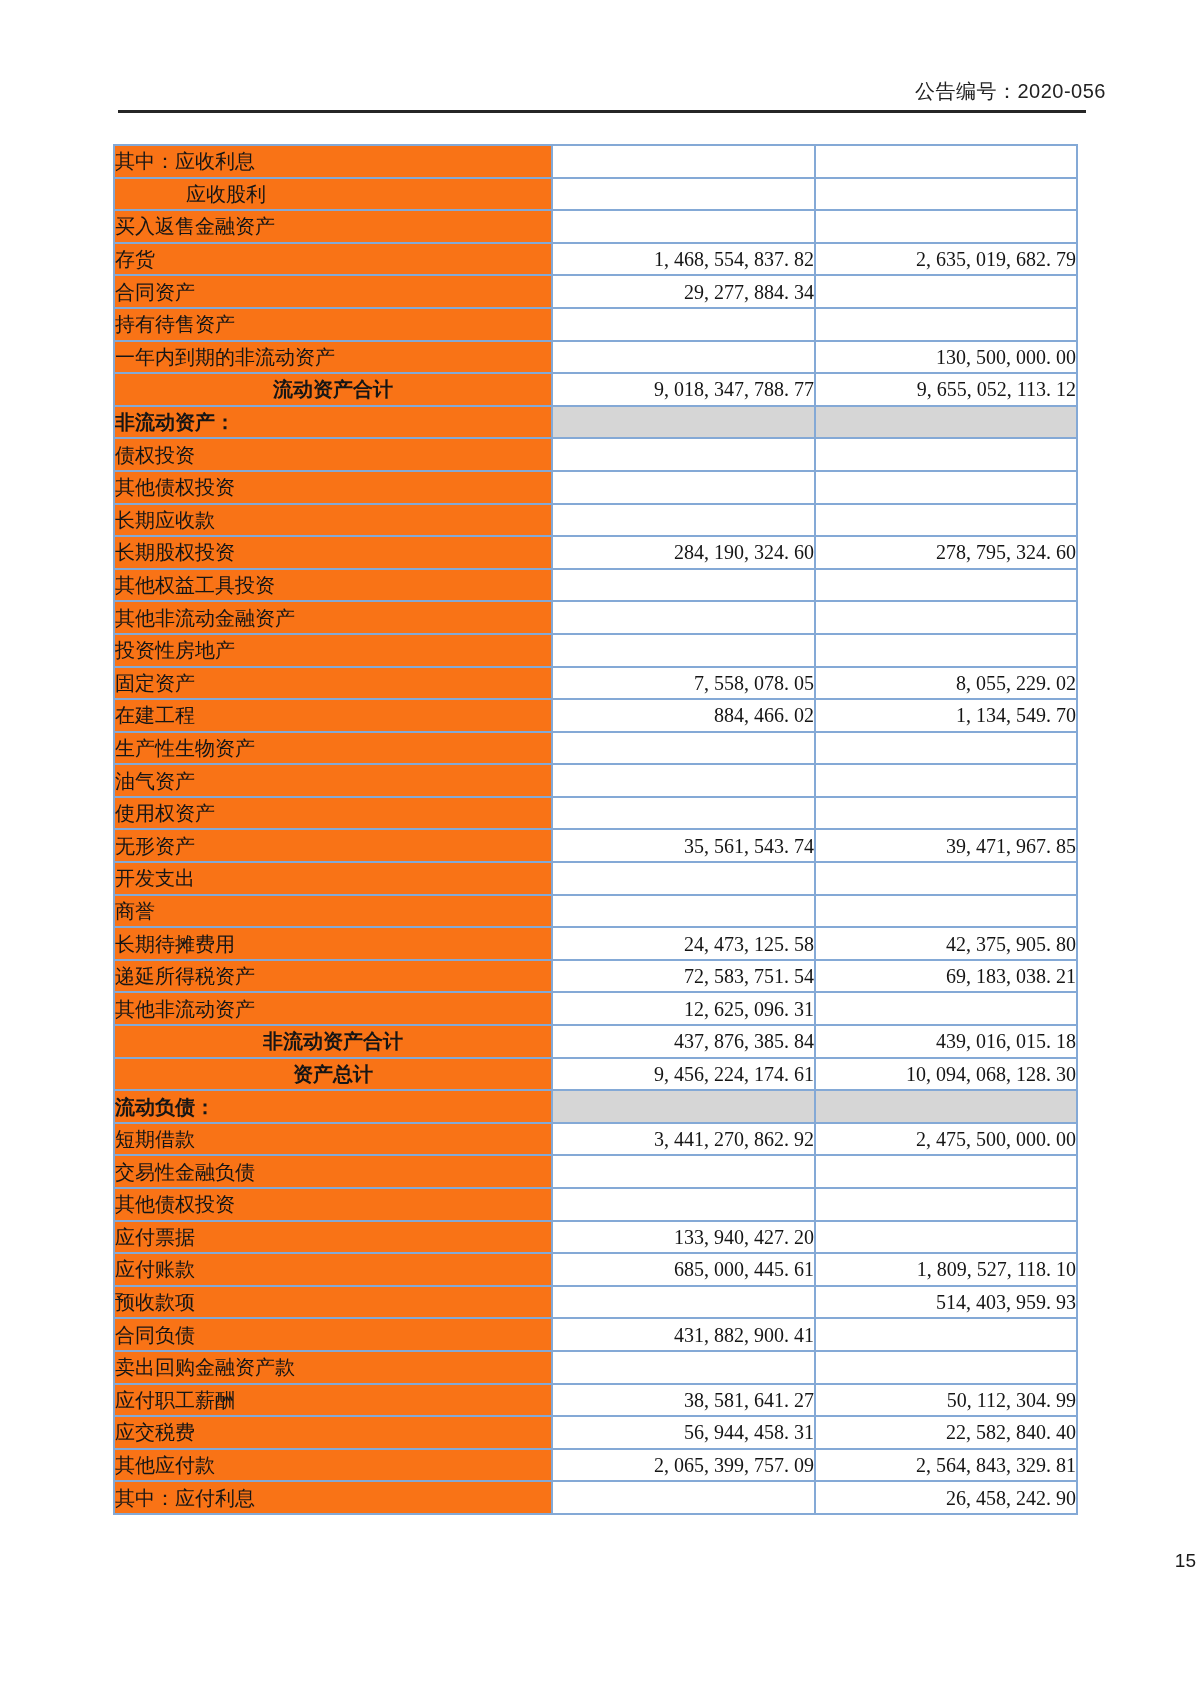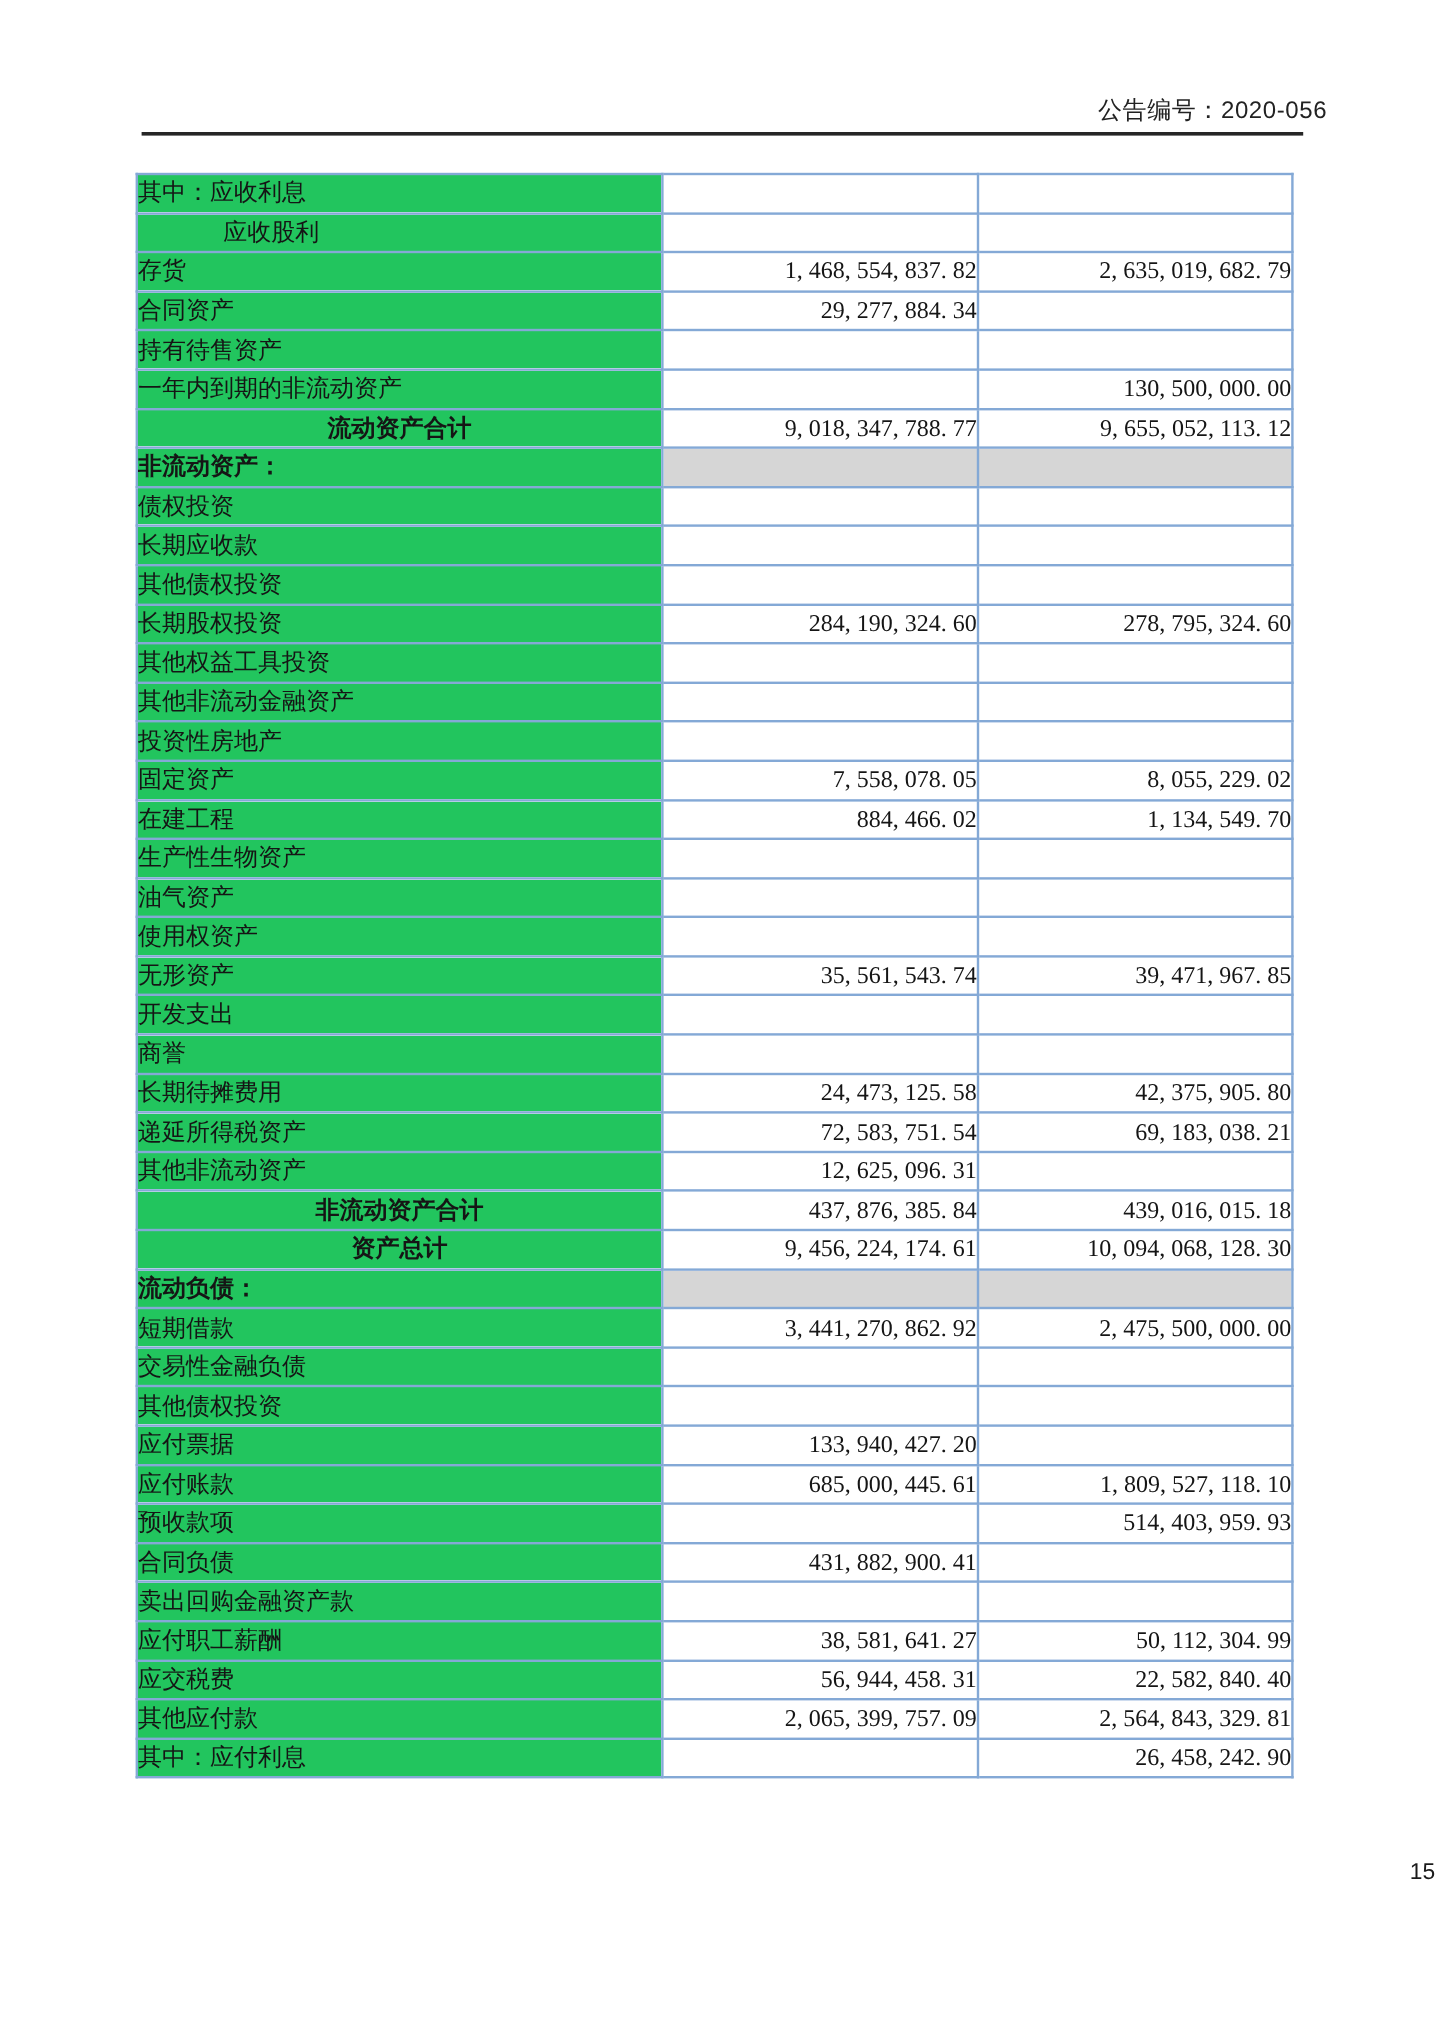--- a/index.html
+++ b/index.html
@@ -44,21 +44,21 @@
     border: 2px solid #84a9d6;
     height: 30.6px;
     font-size: 20px;
     line-height: 30px;
     padding: 0;
     white-space: nowrap;
     overflow: hidden;
     vertical-align: middle;
   }
   td.c-label {
-    background: #22c55e;
+    background: #f97316;
     padding-left: 19px;
     text-align: left;
   }
   td.c-val {
     background: #ffffff;
     text-align: right;
     padding-right: 14px;
   }
   tr.row-indent td.c-label { padding-left: 71px; }
   tr.row-total td.c-label {
@@ -98,20 +98,25 @@
         <td class="c-label">其中：应收利息</td>
         <td class="c-val"></td>
         <td class="c-val"></td>
       </tr>
       <tr class="row-indent">
         <td class="c-label">应收股利</td>
         <td class="c-val"></td>
         <td class="c-val"></td>
       </tr>
       <tr class="row-item">
+        <td class="c-label">买入返售金融资产</td>
+        <td class="c-val"></td>
+        <td class="c-val"></td>
+      </tr>
+      <tr class="row-item">
         <td class="c-label">存货</td>
         <td class="c-val">1, 468, 554, 837. 82</td>
         <td class="c-val">2, 635, 019, 682. 79</td>
       </tr>
       <tr class="row-item">
         <td class="c-label">合同资产</td>
         <td class="c-val">29, 277, 884. 34</td>
         <td class="c-val"></td>
       </tr>
       <tr class="row-item">
@@ -133,26 +138,26 @@
         <td class="c-label">非流动资产：</td>
         <td class="c-val"></td>
         <td class="c-val"></td>
       </tr>
       <tr class="row-item">
         <td class="c-label">债权投资</td>
         <td class="c-val"></td>
         <td class="c-val"></td>
       </tr>
       <tr class="row-item">
+        <td class="c-label">其他债权投资</td>
+        <td class="c-val"></td>
+        <td class="c-val"></td>
+      </tr>
+      <tr class="row-item">
         <td class="c-label">长期应收款</td>
-        <td class="c-val"></td>
-        <td class="c-val"></td>
-      </tr>
-      <tr class="row-item">
-        <td class="c-label">其他债权投资</td>
         <td class="c-val"></td>
         <td class="c-val"></td>
       </tr>
       <tr class="row-item">
         <td class="c-label">长期股权投资</td>
         <td class="c-val">284, 190, 324. 60</td>
         <td class="c-val">278, 795, 324. 60</td>
       </tr>
       <tr class="row-item">
         <td class="c-label">其他权益工具投资</td>

